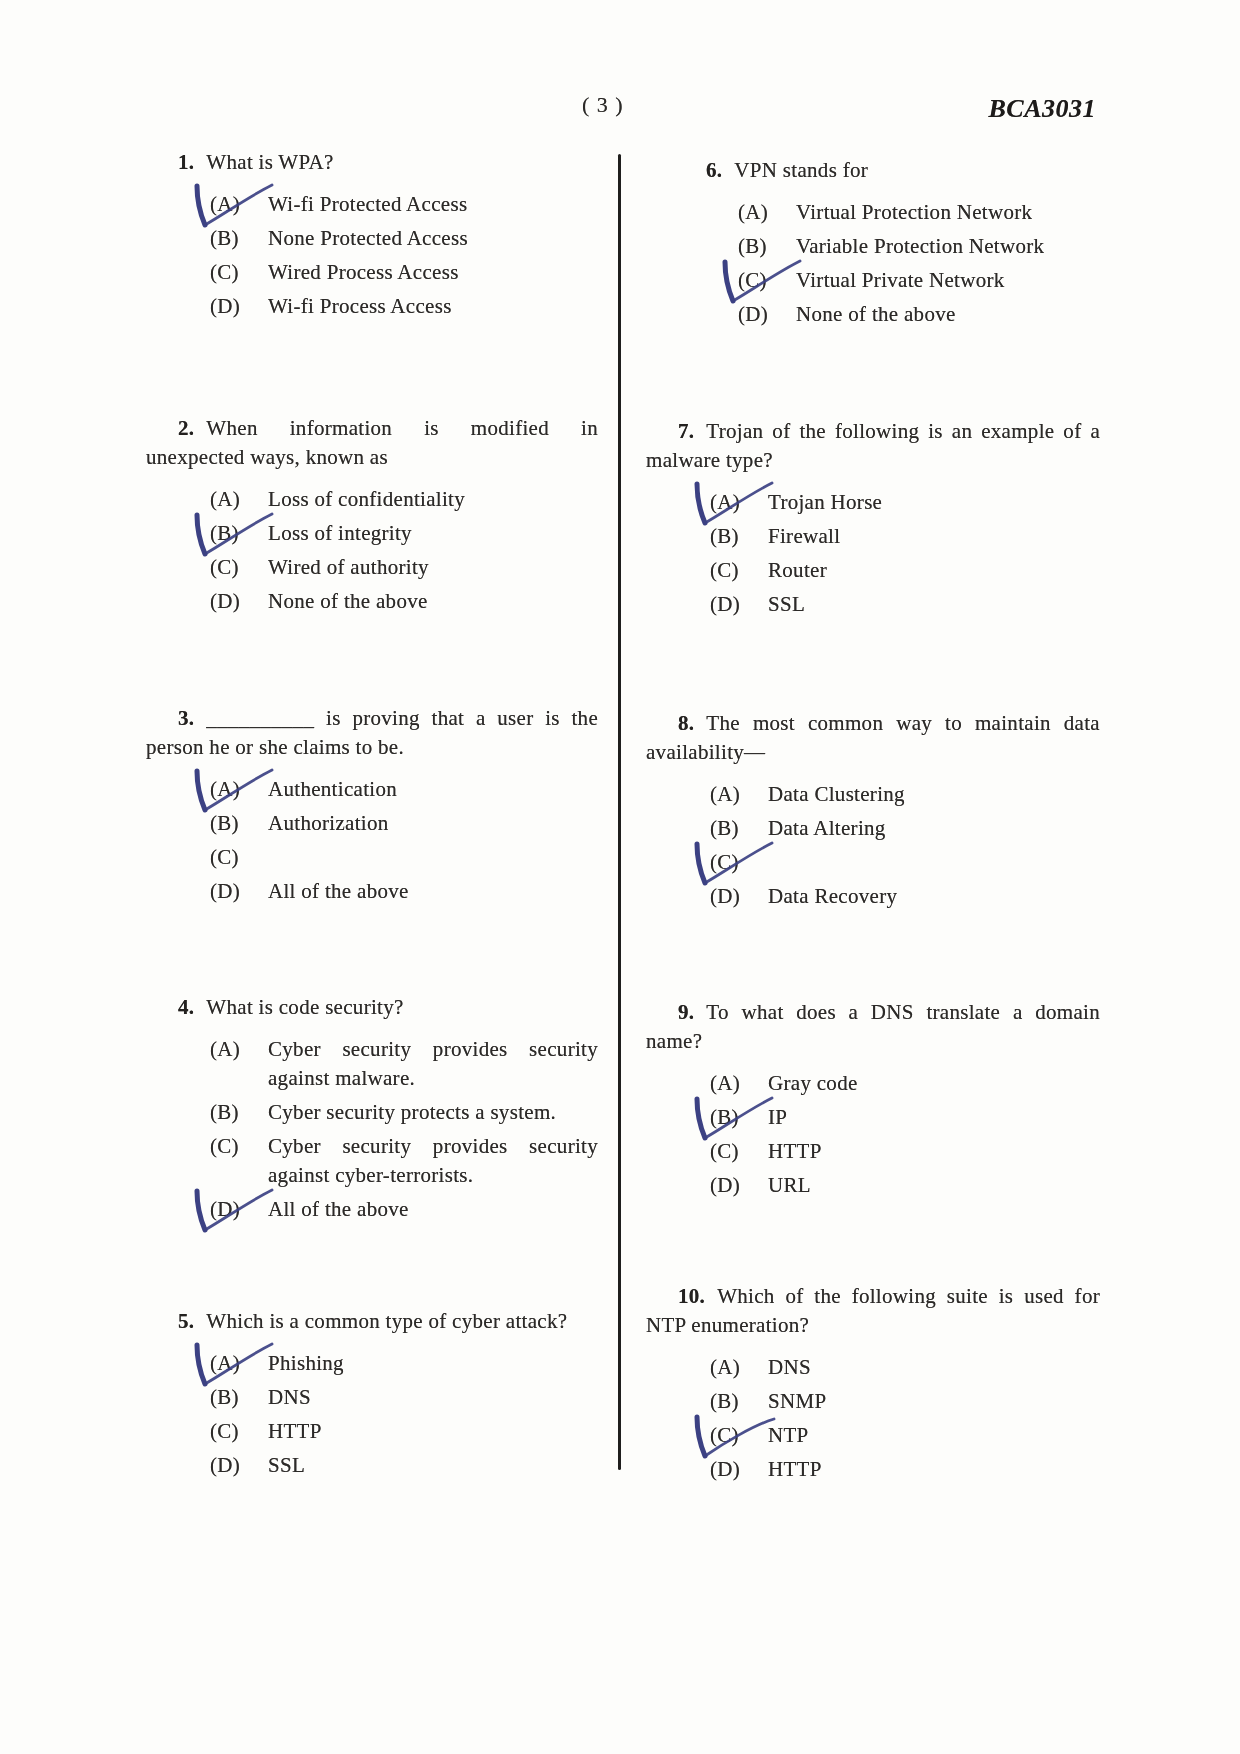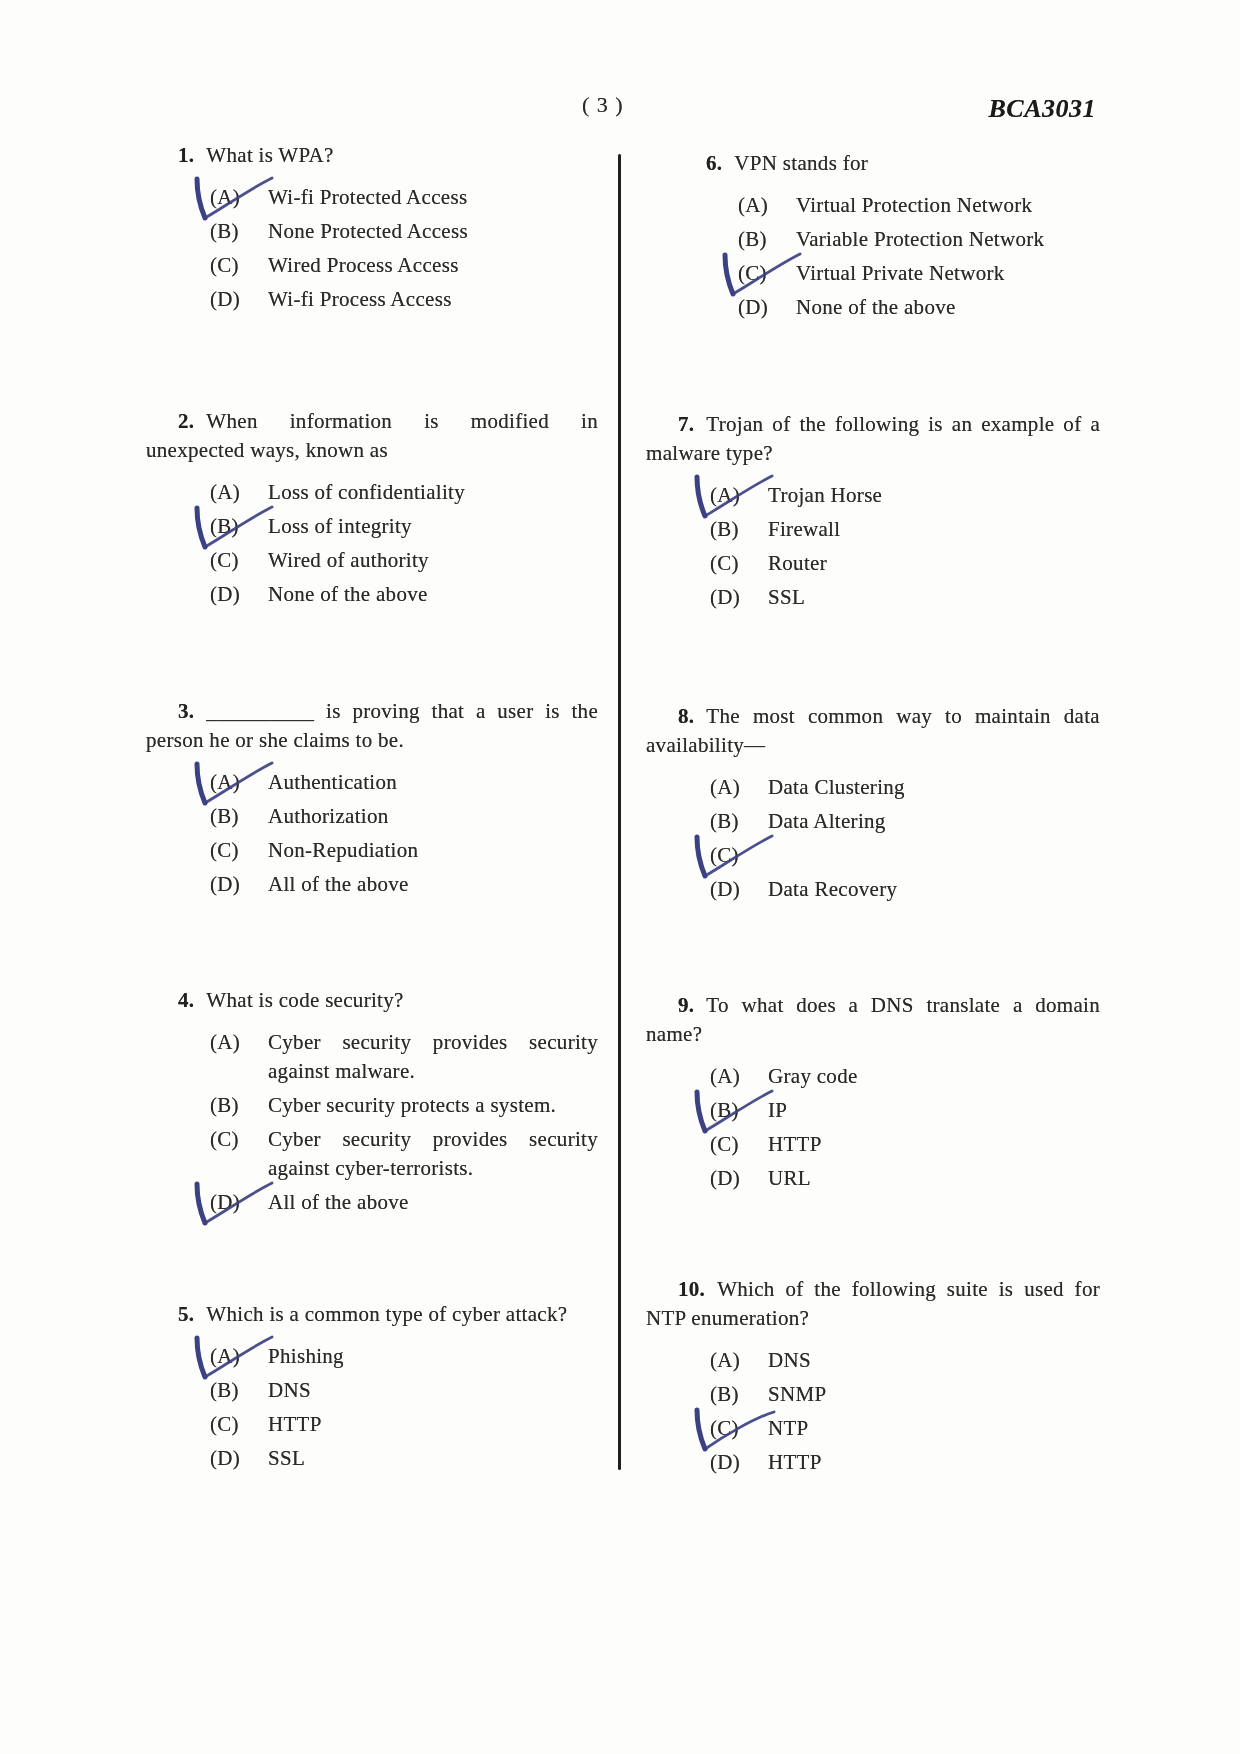--- a/index.html
+++ b/index.html
@@ -31,21 +31,21 @@
   #qb3{left:146px;top:697px;width:452px}
   #qb4{left:146px;top:986px;width:452px}
   #qb5{left:146px;top:1300px;width:452px}
   #qb6{left:674px;top:149px;width:454px}
   #qb7{left:646px;top:410px;width:454px}
   #qb8{left:646px;top:702px;width:454px}
   #qb9{left:646px;top:991px;width:454px}
   #qb10{left:646px;top:1275px;width:454px}
   .qtext{margin:0;}
   .qline{display:block;}
-  .qline.first{padding-left:32px;}
+  .qline.first{padding-left:32px;margin-top:7px;}
   .qline.just{text-align:justify;text-align-last:justify;}
   .qnum{font-weight:bold;margin-right:12px;color:#23211f;}
   .opts{margin-top:13px;}
   .opt{
     position:relative;display:flex;
     margin:0 0 5px 64px;line-height:29px;
   }
   .opt .lab{flex:0 0 58px;}
   .opt .txt{flex:1;}
   .opt .txt.just{text-align:justify;text-align-last:left;}
@@ -133,21 +133,20 @@
         </svg>
       <span class="lab">(A)</span>
         <span class="txt">Authentication</span>
     </div>
     <div class="opt">
         <span class="lab">(B)</span>
         <span class="txt">Authorization</span>
       </div>
     <div class="opt">
         <span class="lab">(C)</span>
-        <span class="txt">Non-Repudiation</span>
       </div>
     <div class="opt">
         <span class="lab">(D)</span>
         <span class="txt">All of the above</span>
       </div>
   </div>
 </section>
 
 <section class="q" id="qb4">
   <p class="qtext">

